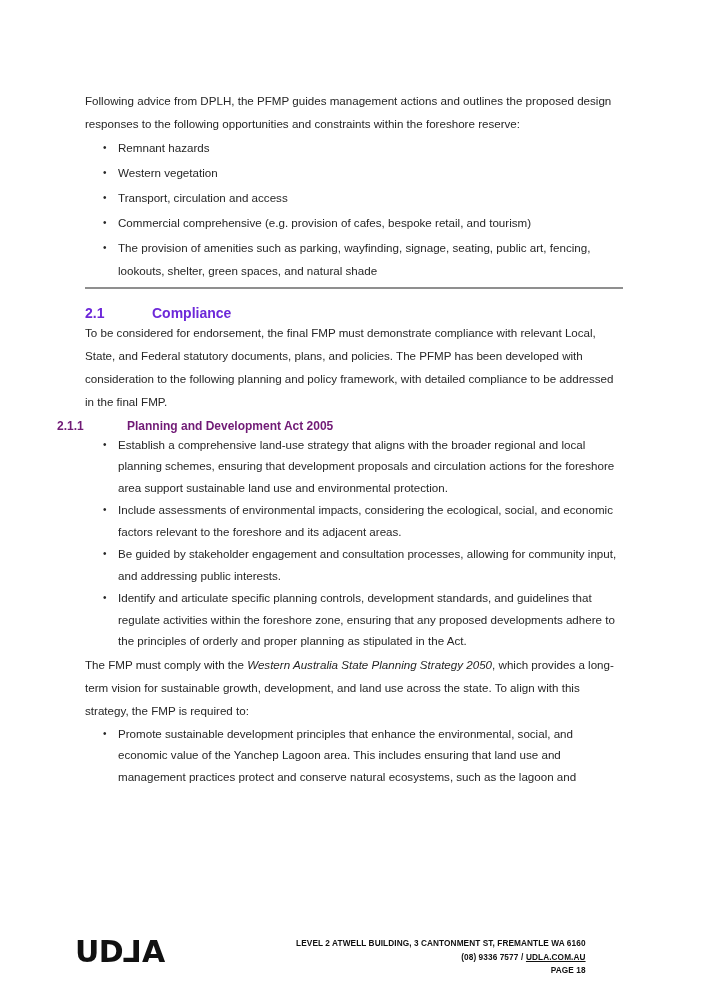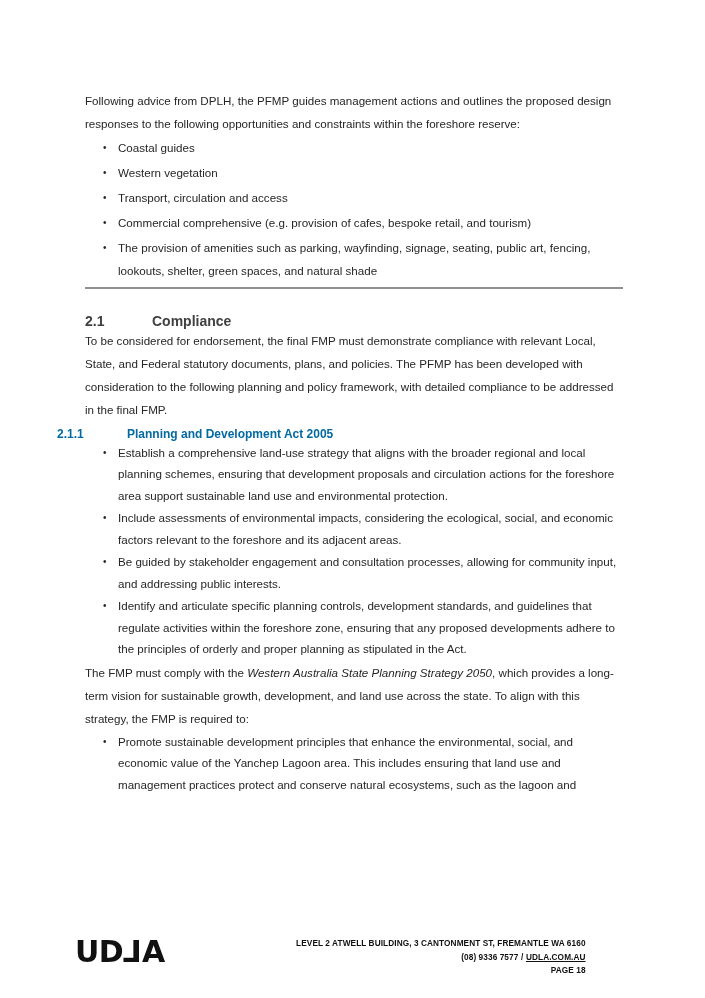--- a/index.html
+++ b/index.html
@@ -16,24 +16,24 @@
   .list-tight .li { line-height:21.5px; margin-bottom:1px; }
   .dot { width:15px; margin-left:18px; flex:none; font-size:10px; }
   .li-text { flex:1; }
 
   .h1 { margin-top:12px; white-space:nowrap; }
   .h1-inner { display:inline-block; transform:scaleX(0.8); transform-origin:0 50%;
               font-weight:700; font-size:20.5px; color:#1c1c1c; letter-spacing:0.3px; }
   .h1-num { display:inline-block; width:43px; }
   .rule { height:1.6px; background:#8f8f8f; margin-top:5px; width:538px; }
 
-  .h2 { margin-top:24px; font-weight:700; font-size:14px; color:#404040; }
+  .h2 { margin-top:16px; font-weight:700; font-size:14px; color:#6d28d9; }
   .h2-num { display:inline-block; width:67px; }
 
-  .h3 { margin-left:-28px; font-weight:700; font-size:12px; color:#0369a1; }
+  .h3 { margin-left:-28px; font-weight:700; font-size:12px; color:#701a75; }
   .h3-num { display:inline-block; width:70px; }
   .mt6 { margin-top:6px; } .mt5 { margin-top:5px; }
   .mt7 { margin-top:7px; } .mt13 { margin-top:13px; }
 
   .italic { font-style:italic; }
 
   .footer { position:absolute; left:75px; right:57px; top:936px;
             display:flex; justify-content:space-between; align-items:flex-start; }
   .logo { font-family:"DejaVu Sans", sans-serif; font-size:30px; font-weight:700;
           color:#111; letter-spacing:-0.5px; line-height:32px; }
@@ -48,21 +48,21 @@
 <body>
 
 <div class="page">
   <div class="content">
 
     <p class="body">Following advice from DPLH, the PFMP guides management actions and outlines the proposed design responses to the following opportunities and constraints within the foreshore reserve:</p>
 
     <div class="list">
       <div class="li">
         <span class="dot">•</span>
-        <span class="li-text">Coastal guides</span>
+        <span class="li-text">Remnant hazards</span>
       </div>
       <div class="li">
         <span class="dot">•</span>
         <span class="li-text">Western vegetation</span>
       </div>
       <div class="li">
         <span class="dot">•</span>
         <span class="li-text">Transport, circulation and access</span>
       </div>
       <div class="li">

